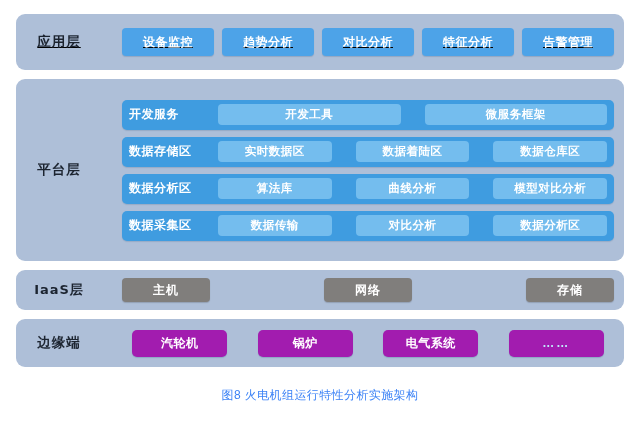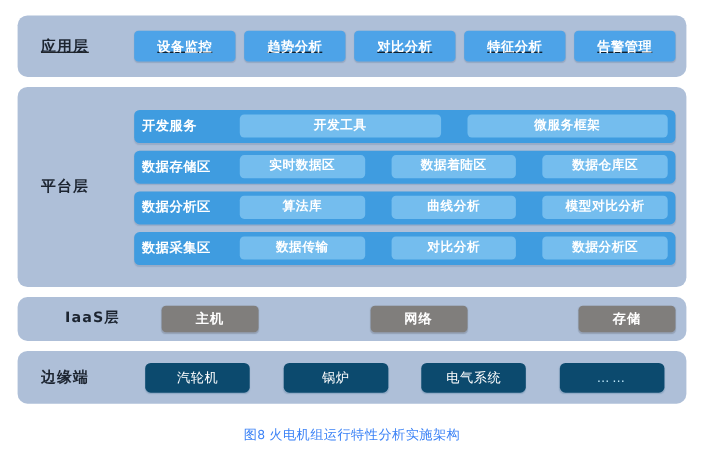--- a/index.html
+++ b/index.html
@@ -135,21 +135,20 @@
     white-space: nowrap;
   }
 
   
   #layer-iaas {
     height: 40px;
   }
   #layer-iaas .layer-label {
     font-family: "DejaVu Sans", "Liberation Sans", sans-serif;
     font-size: 13px;
-    margin-left: 25px;
   }
   #layer-iaas .layer-body {
     justify-content: space-between;
     gap: 10px;
   }
   .iaas-pill {
     flex: 0 0 88px;
     height: 24px;
     line-height: 24px;
     text-align: center;
@@ -170,24 +169,24 @@
   }
   #layer-edge .layer-body {
     justify-content: space-around;
     gap: 10px;
   }
   .edge-pill {
     flex: 0 0 95px;
     height: 27px;
     line-height: 27px;
     text-align: center;
-    background: #0c4a6e;
-    color: #ffffff;
-    font-size: 12px;
-    font-weight: normal;
+    background: #a21caf;
+    color: #ffffff;
+    font-size: 12px;
+    font-weight: bold;
     letter-spacing: 0.5px;
     border-radius: 5px;
     box-shadow: 0 1px 1px rgba(20, 80, 120, 0.2);
     white-space: nowrap;
   }
   .edge-pill.is-ellipsis {
     color: #bfe8fa;
     letter-spacing: 2px;
   }
 

